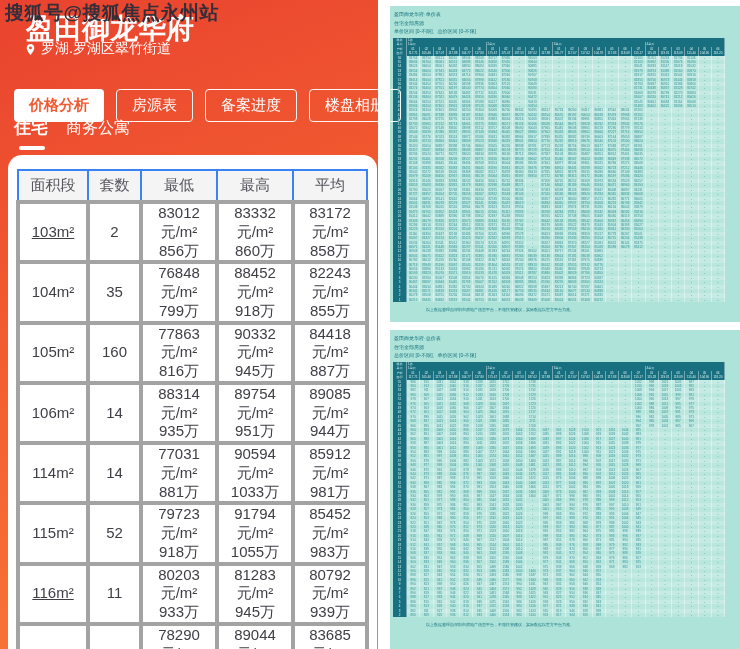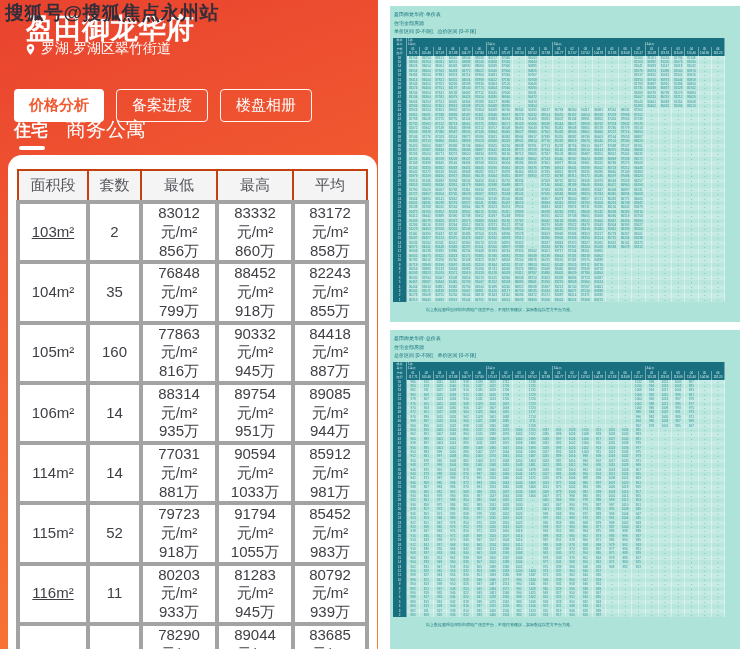--- a/index.html
+++ b/index.html
@@ -17,29 +17,29 @@
   .location{position:absolute;left:24px;top:40px;display:flex;align-items:center;
     gap:4px;color:#fff;font-size:14px;z-index:2;}
   .pin{width:13px;height:13px;flex:0 0 auto;}
   .btn-row{position:absolute;left:14px;top:66px;display:flex;gap:12px;z-index:2;}
   .btn{height:33px;padding:0 15px;border-radius:4px;display:flex;align-items:center;
     justify-content:center;font-size:15px;cursor:pointer;white-space:nowrap;margin-top:23px;}
   .btn.active{background:#fff;color:#f05a31;font-weight:700;}
   .btn.ghost{border:1px solid rgba(255,255,255,.95);color:#fff;background:transparent;}
   .tab-row{position:absolute;left:14px;top:116px;display:flex;gap:18px;
     align-items:baseline;color:#fff;z-index:2;}
-  .tab{font-size:20px;cursor:pointer;}
+  .tab{font-size:16px;cursor:pointer;}
   .tab.active{font-size:17px;font-weight:700;}
   .tab-underline{position:absolute;left:19px;top:146px;width:26px;height:4px;
     background:#fff;border-radius:2px;z-index:2;}
   .card{position:absolute;left:8px;top:155px;width:369px;height:494px;
     background:#fff;border-radius:14px 14px 0 0;z-index:2;overflow:hidden;}
   table.area-table{margin:14px auto 0;border-collapse:collapse;table-layout:fixed;
     width:349px;}
-  table.area-table th{background:#f4f4f5;border:2px solid #c2410c;font-size:15px;
+  table.area-table th{background:#f4f4f5;border:2px solid #3b82f6;font-size:15px;
     color:#55555d;font-weight:400;height:32px;}
   table.area-table td{border:4px solid #a3a3a3;text-align:center;font-size:15px;
     color:#3e3e45;height:40px;line-height:1.25;padding:0 2px;}
   td.area-link{color:#5b8ac6;text-decoration:underline;cursor:pointer;}
 
   
   .right-panel{position:absolute;left:378px;top:0;width:362px;height:649px;background:#fff;}
   .sheet-card{position:absolute;left:12px;width:350px;background:#ade3d9;overflow:hidden;}
   .sheet-card.one{top:6px;height:316px;}
   .sheet-card.two{top:330px;height:319px;}
@@ -70,20 +70,21 @@
 
     <div class="location">
       <svg class="pin" viewBox="0 0 24 24">
         <path d="M12 2C8.1 2 5 5.1 5 9c0 5.2 7 13 7 13s7-7.8 7-13c0-3.9-3.1-7-7-7zm0 9.6A2.6 2.6 0 1 1 12 6.4a2.6 2.6 0 0 1 0 5.2z" fill="#ffffff"></path>
       </svg>
       <span>罗湖.罗湖区翠竹街道</span>
     </div>
 
     <div class="btn-row">
       <div class="btn active">价格分析</div>
+      <div class="btn ghost">房源表</div>
       <div class="btn ghost">备案进度</div>
       <div class="btn ghost">楼盘相册</div>
     </div>
 
     <div class="tab-row">
       <div class="tab active">住宅</div>
       <div class="tab">商务公寓</div>
     </div>
     <div class="tab-underline"></div>
 

